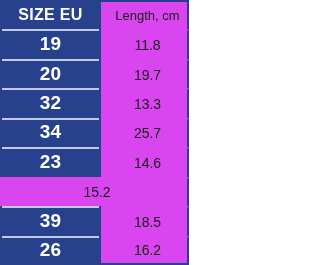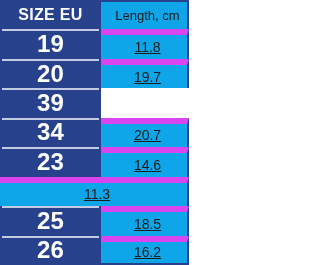--- a/index.html
+++ b/index.html
@@ -36,55 +36,54 @@
   .cell-size {
     width: 101px;
     flex: 0 0 101px;
     box-sizing: border-box;
     background: #27418c;
     color: #ffffff;
     display: flex;
     align-items: center;
     justify-content: center;
     font-weight: bold;
-    font-size: 24px;
+    font-size: 19px;
     letter-spacing: 0.2px;
     position: relative;
   }
 
   
   .chart-row + .chart-row .cell-size::before {
     content: "";
     position: absolute;
     left: 2px;
     right: 2px;
     top: 0;
     height: 2px;
     background: #c3cbe4;
   }
 
   
   .cell-length {
     flex: 1 1 auto;
     box-sizing: border-box;
-    background: #0ea5e9;
+    background: #d946ef;
     color: #1c1c1c;
     display: flex;
     align-items: center;
     justify-content: center;
     font-size: 14px;
     font-weight: normal;
     border-right: 2px solid #27418c;
     position: relative;
     padding-left: 7px;
   }
 
   .chart-row + .chart-row .cell-length {
-    border-top: 6px solid #d946ef;
-    text-decoration: underline;
+    border-top: 2px solid #d946ef;
   }
 
   .chart-row:last-child .cell-length {
     border-bottom: 2px solid #27418c;
   }
 
   
   .chart-row.header .cell-size {
     font-size: 16px;
     font-weight: bold;
@@ -111,39 +110,40 @@
     <div class="cell-size">19</div>
     <div class="cell-length">11.8</div>
   </div>
 
   <div class="chart-row">
     <div class="cell-size">20</div>
     <div class="cell-length">19.7</div>
   </div>
 
   <div class="chart-row">
-    <div class="cell-size">39</div>
+    <div class="cell-size">32</div>
+    <div class="cell-length">13.3</div>
   </div>
 
   <div class="chart-row">
     <div class="cell-size">34</div>
-    <div class="cell-length">20.7</div>
+    <div class="cell-length">25.7</div>
   </div>
 
   <div class="chart-row">
     <div class="cell-size">23</div>
     <div class="cell-length">14.6</div>
   </div>
 
   <div class="chart-row">
-    <div class="cell-length">11.3</div>
+    <div class="cell-length">15.2</div>
   </div>
 
   <div class="chart-row">
-    <div class="cell-size">25</div>
+    <div class="cell-size">39</div>
     <div class="cell-length">18.5</div>
   </div>
 
   <div class="chart-row">
     <div class="cell-size">26</div>
     <div class="cell-length">16.2</div>
   </div>
 
 </div>
 

